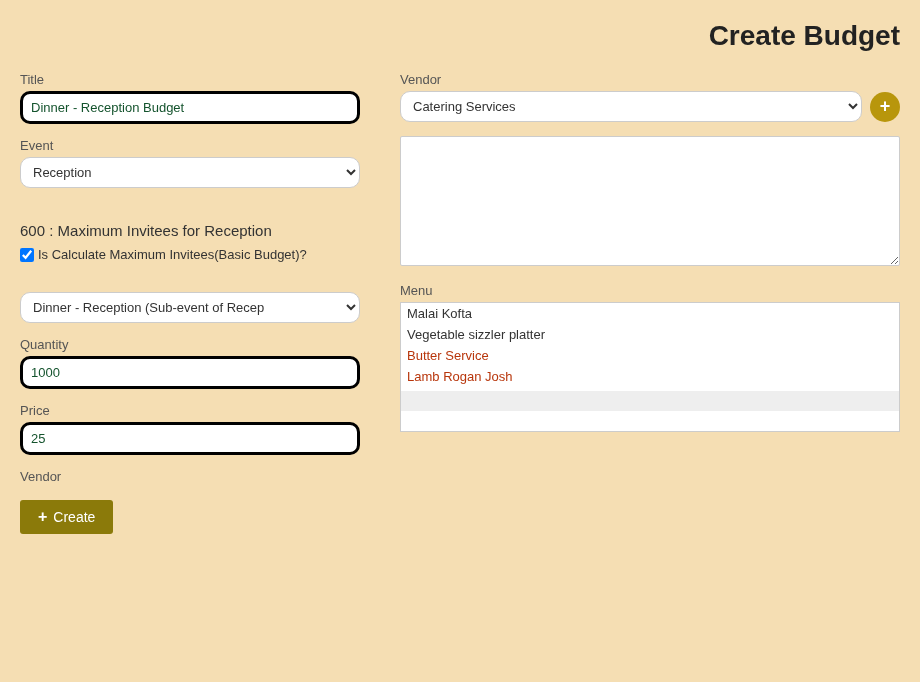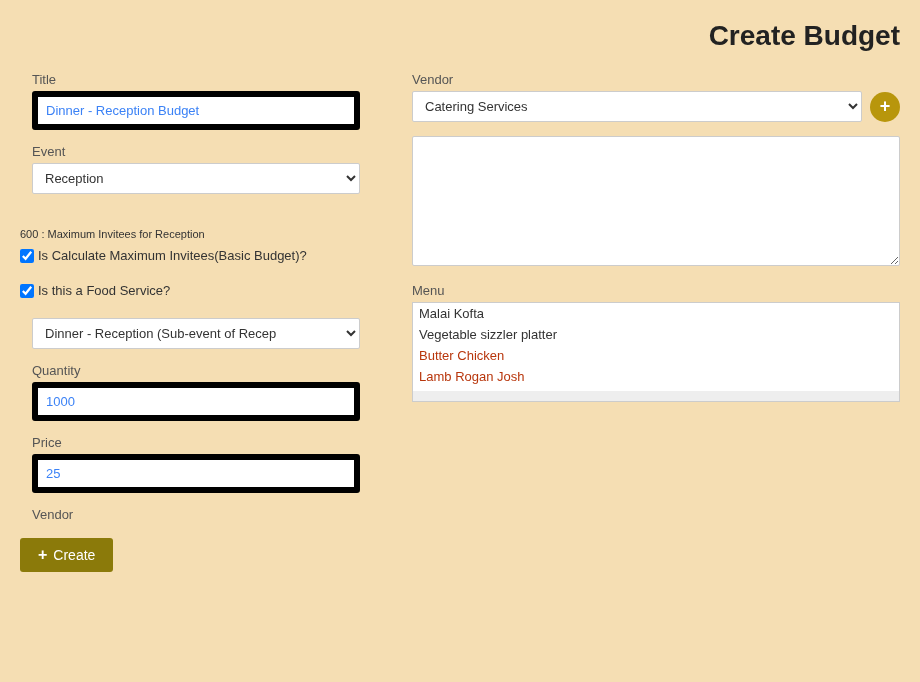--- a/index.html
+++ b/index.html
@@ -25,49 +25,48 @@
     }
     .left-col {
       flex: 0 0 340px;
     }
     .right-col {
       flex: 1;
       min-width: 280px;
     }
     .field-group {
       margin-bottom: 14px;
-      margin-left: 12px;
     }
     label {
       display: block;
       font-size: 13px;
       color: #555;
       margin-bottom: 4px;
     }
     input[type="text"] {
       width: 100%;
       padding: 6px 8px;
-      border: 6px solid #000000;
-      background: #fff;
-      font-size: 13px;
-      color: #3b82f6;
-      border-radius: 3px;
+      border: 3px solid #000000;
+      background: #fff;
+      font-size: 13px;
+      color: #14532d;
+      border-radius: 10px;
     }
     select {
       width: 100%;
       padding: 6px 8px;
       border: 1px solid #ccc;
       background: #fff;
       font-size: 13px;
       color: #333;
-      border-radius: 2px;
+      border-radius: 10px;
       appearance: auto;
     }
     .info-text {
-      font-size: 11px;
+      font-size: 15px;
       color: #333;
       margin-bottom: 8px;
     }
     .checkbox-row {
       display: flex;
       align-items: center;
       gap: 4px;
       margin-bottom: 10px;
       font-size: 13px;
     }
@@ -109,21 +108,21 @@
       height: 130px;
       border: 1px solid #ccc;
       background: #fff;
       font-size: 13px;
       resize: both;
       padding: 6px;
       border-radius: 2px;
     }
     .menu-list {
       width: 100%;
-      height: 100px;
+      height: 130px;
       border: 1px solid #ccc;
       background: #fff;
       overflow-y: scroll;
       font-size: 13px;
     }
     .menu-list div {
       padding: 3px 6px;
       cursor: pointer;
     }
     .menu-item-normal {
@@ -181,24 +180,20 @@
       <span>: Maximum Invitees for Reception</span>
     </div>
 
     <div class="checkbox-row">
       <input type="checkbox" checked="" style="">
       <span>Is Calculate Maximum Invitees(Basic Budget)?</span>
     </div>
 
     <div class="spacer"></div>
 
-    <div class="checkbox-row">
-      <input type="checkbox" checked="" style="">
-      <span>Is this a Food Service?</span>
-    </div>
 
     <div class="spacer"></div>
 
     <div class="field-group">
       <select>
         <option>Dinner - Reception (Sub-event of Recep</option>
         <option>Lunch</option>
         <option>Breakfast</option>
       </select>
     </div>
@@ -242,20 +237,20 @@
 
     <div class="field-group">
       <textarea class="comment-box" style=""></textarea>
     </div>
 
     <div class="field-group">
       <label>Menu</label>
       <div class="menu-list">
         <div class="menu-item-normal">Malai Kofta</div>
         <div class="menu-item-normal">Vegetable sizzler platter</div>
-        <div class="menu-item-link">Butter Chicken</div>
+        <div class="menu-item-link">Butter Service</div>
         <div class="menu-item-link">Lamb Rogan Josh</div>
         <div class="menu-item-blurred" style="background:#eee; color:#bbb; height:20px; margin-top:4px;"></div>
       </div>
     </div>
 
   </div>
 </div>
 
 </body></html>

